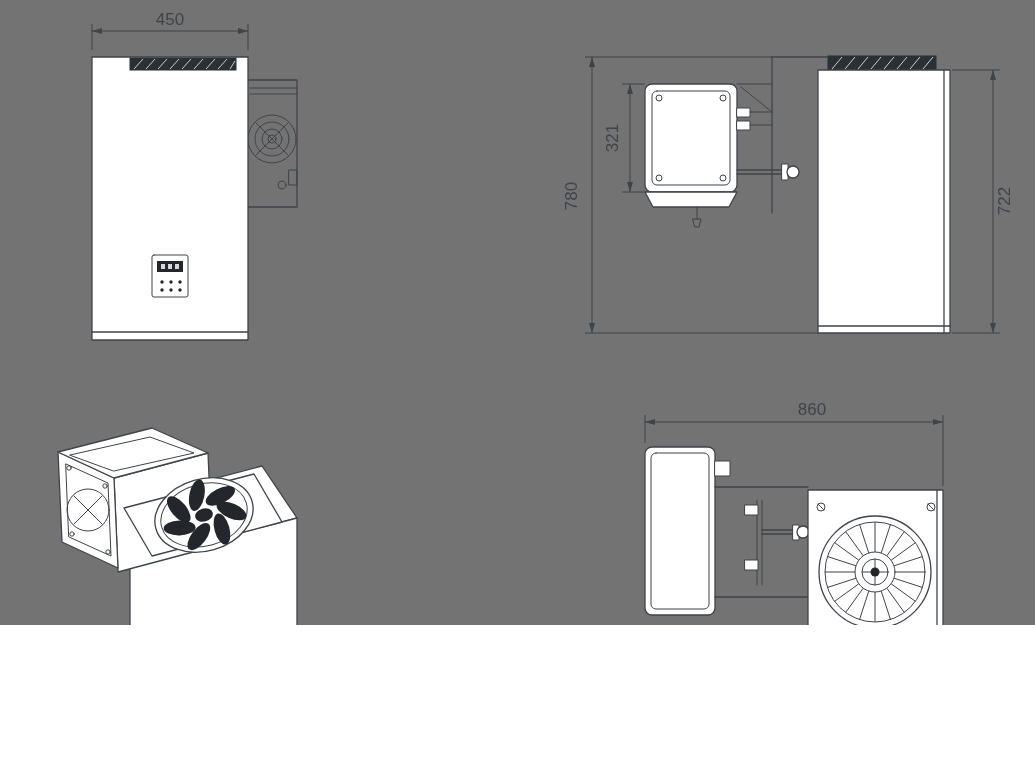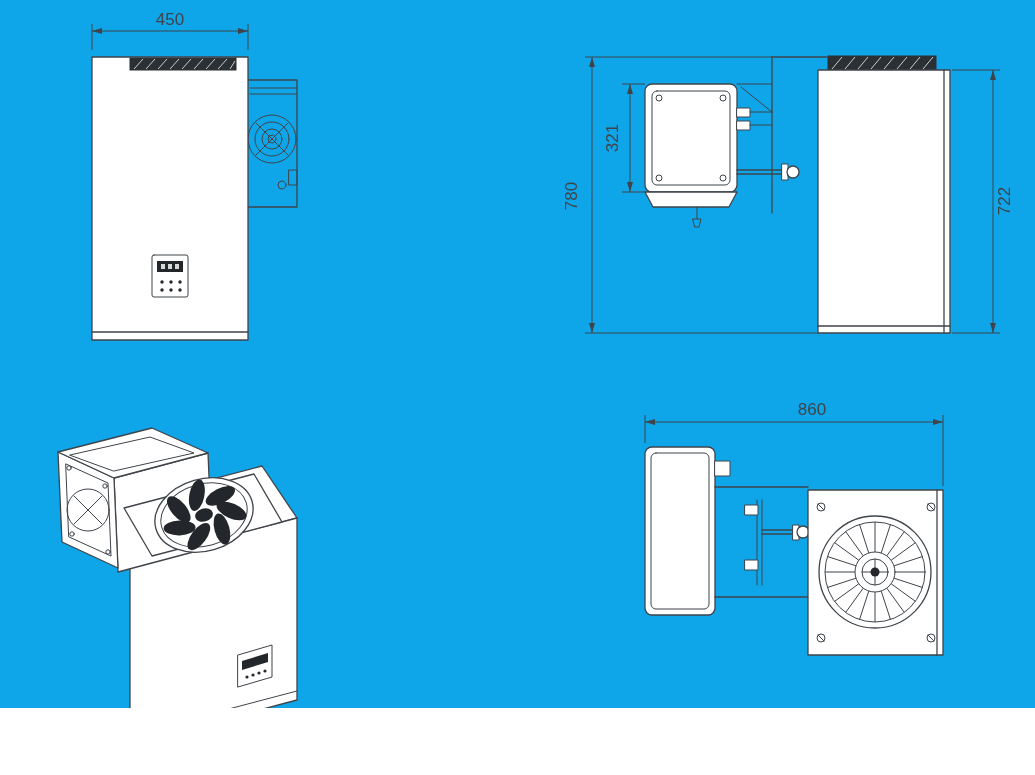--- a/index.html
+++ b/index.html
@@ -1,16 +1,16 @@
 <!DOCTYPE html>
 <html><head>
 <meta charset="utf-8">
 <style>
   html,body{margin:0;padding:0;background:#ffffff;}
-  #canvas{position:relative;width:1035px;height:708px;background:#0ea5e9;overflow:hidden;
+  #canvas{position:relative;width:1035px;height:625px;background:#737373;overflow:hidden;
           font-family:"Liberation Sans", sans-serif;}
   svg{position:absolute;left:0;top:0;}
   .ln{stroke:#3f444a;stroke-width:1.3;fill:none;stroke-linecap:round;stroke-linejoin:round;}
   .thin{stroke-width:1;}
   .fill-white{fill:#ffffff;}
   .dim{stroke:#3f444a;stroke-width:1;fill:none;}
   .dim-arrow{fill:#3f444a;stroke:none;}
   text.dim-label{font:17px "Liberation Sans", sans-serif;fill:#3f444a;}
   .dark{fill:#2b3035;stroke:#2b3035;stroke-width:1;}
   .hatch-line{stroke:#c9ced3;stroke-width:1;}

